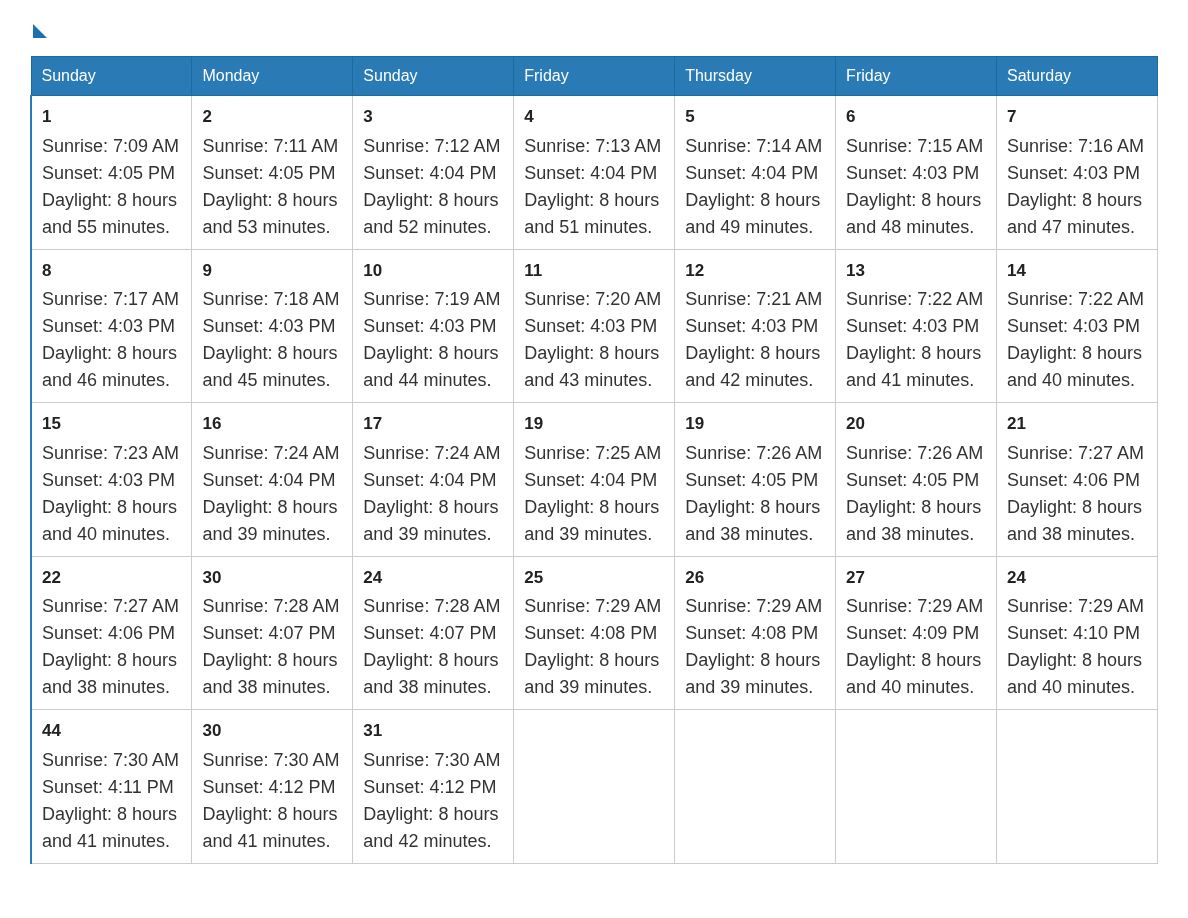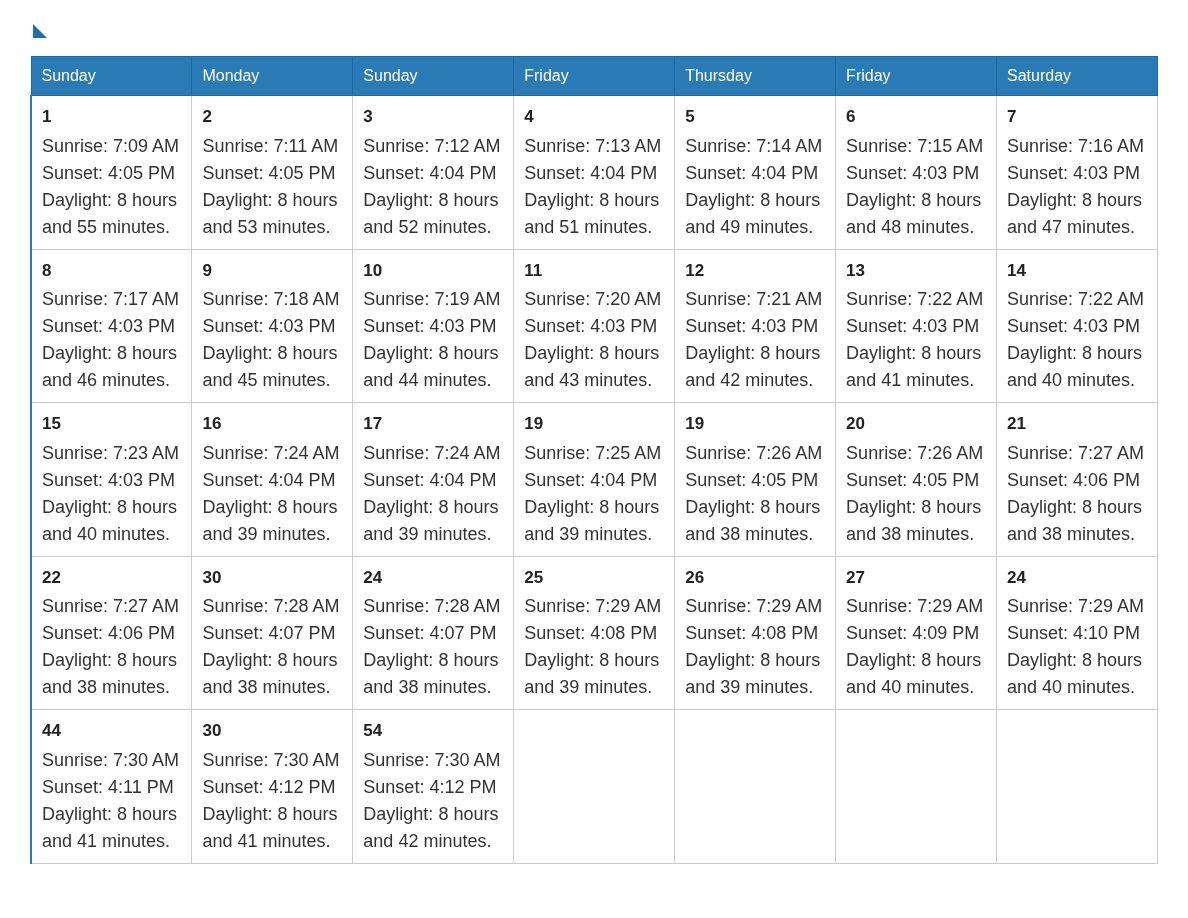--- a/index.html
+++ b/index.html
@@ -176,20 +176,20 @@
         <td><span class="day-number">30</span><span class="day-info">Sunrise: 7:28 AM<br>Sunset: 4:07 PM<br>Daylight: 8 hours<br>and 38 minutes.</span></td>
         <td><span class="day-number">24</span><span class="day-info">Sunrise: 7:28 AM<br>Sunset: 4:07 PM<br>Daylight: 8 hours<br>and 38 minutes.</span></td>
         <td><span class="day-number">25</span><span class="day-info">Sunrise: 7:29 AM<br>Sunset: 4:08 PM<br>Daylight: 8 hours<br>and 39 minutes.</span></td>
         <td><span class="day-number">26</span><span class="day-info">Sunrise: 7:29 AM<br>Sunset: 4:08 PM<br>Daylight: 8 hours<br>and 39 minutes.</span></td>
         <td><span class="day-number">27</span><span class="day-info">Sunrise: 7:29 AM<br>Sunset: 4:09 PM<br>Daylight: 8 hours<br>and 40 minutes.</span></td>
         <td><span class="day-number">24</span><span class="day-info">Sunrise: 7:29 AM<br>Sunset: 4:10 PM<br>Daylight: 8 hours<br>and 40 minutes.</span></td>
       </tr>
       <tr>
         <td><span class="day-number">44</span><span class="day-info">Sunrise: 7:30 AM<br>Sunset: 4:11 PM<br>Daylight: 8 hours<br>and 41 minutes.</span></td>
         <td><span class="day-number">30</span><span class="day-info">Sunrise: 7:30 AM<br>Sunset: 4:12 PM<br>Daylight: 8 hours<br>and 41 minutes.</span></td>
-        <td><span class="day-number">54</span><span class="day-info">Sunrise: 7:30 AM<br>Sunset: 4:12 PM<br>Daylight: 8 hours<br>and 42 minutes.</span></td>
+        <td><span class="day-number">31</span><span class="day-info">Sunrise: 7:30 AM<br>Sunset: 4:12 PM<br>Daylight: 8 hours<br>and 42 minutes.</span></td>
         <td class="empty-cell"></td>
         <td class="empty-cell"></td>
         <td class="empty-cell"></td>
         <td class="empty-cell"></td>
       </tr>
     </tbody>
 </table>
 
 </body></html>

